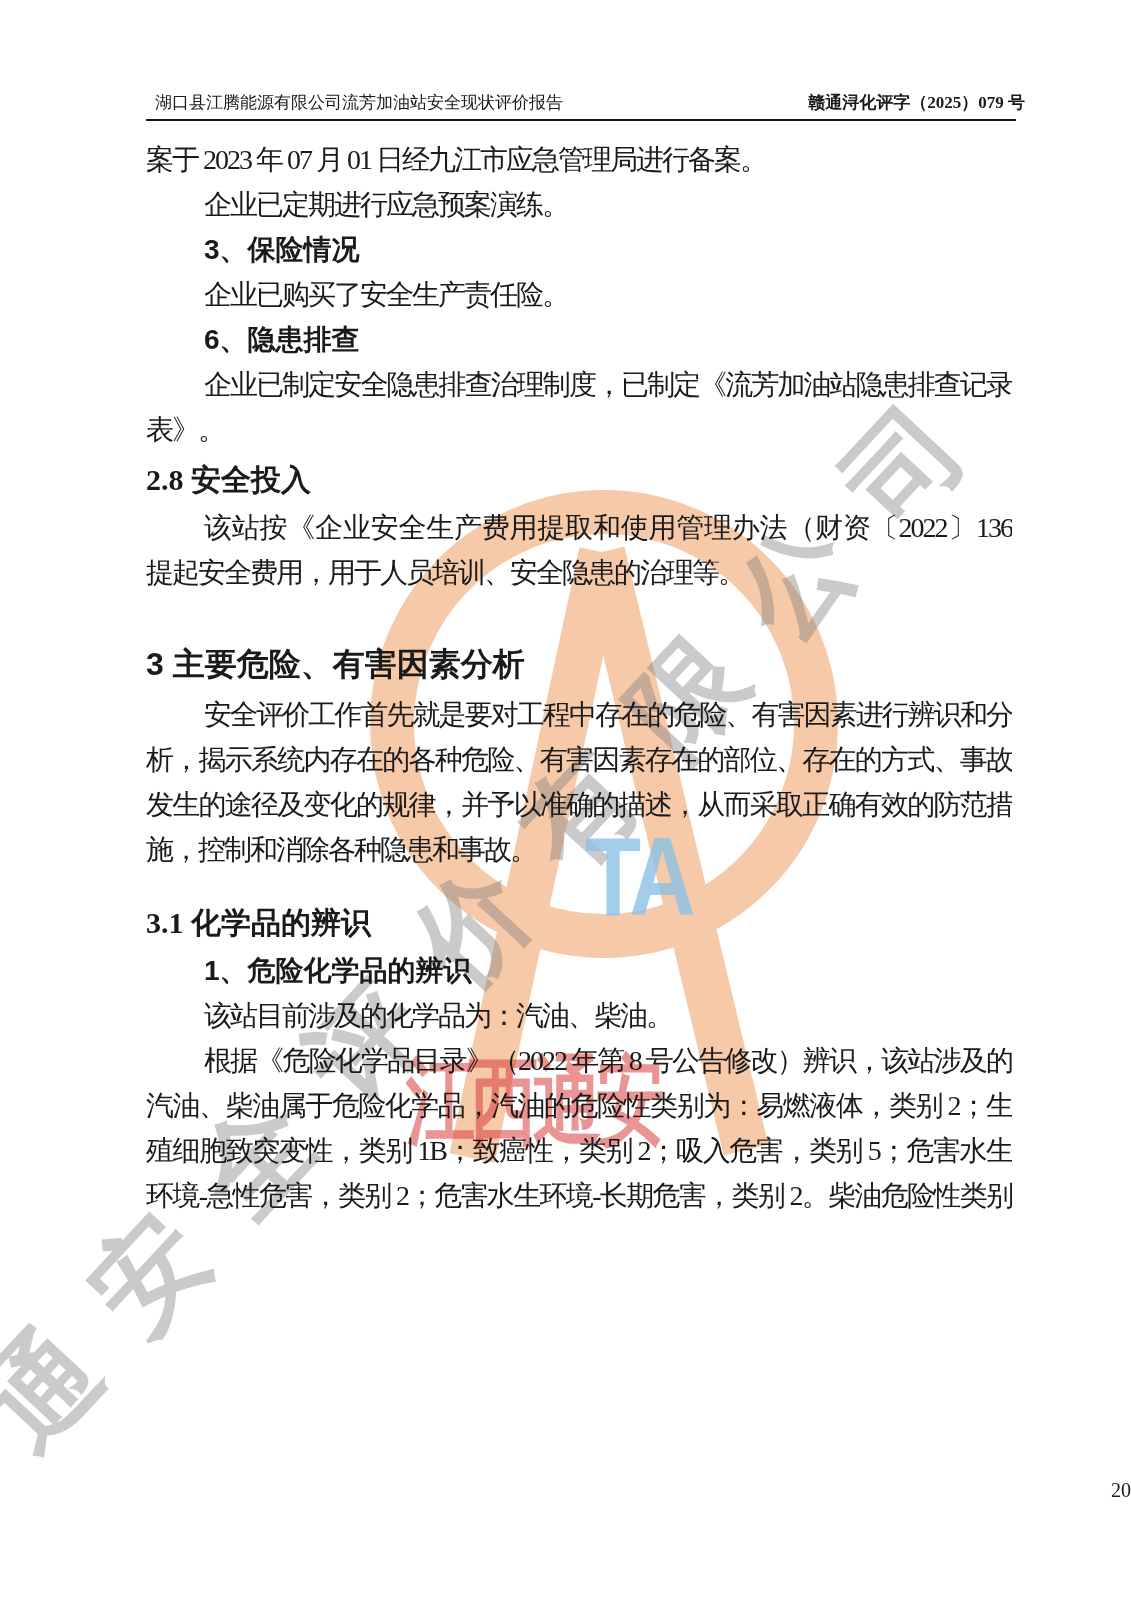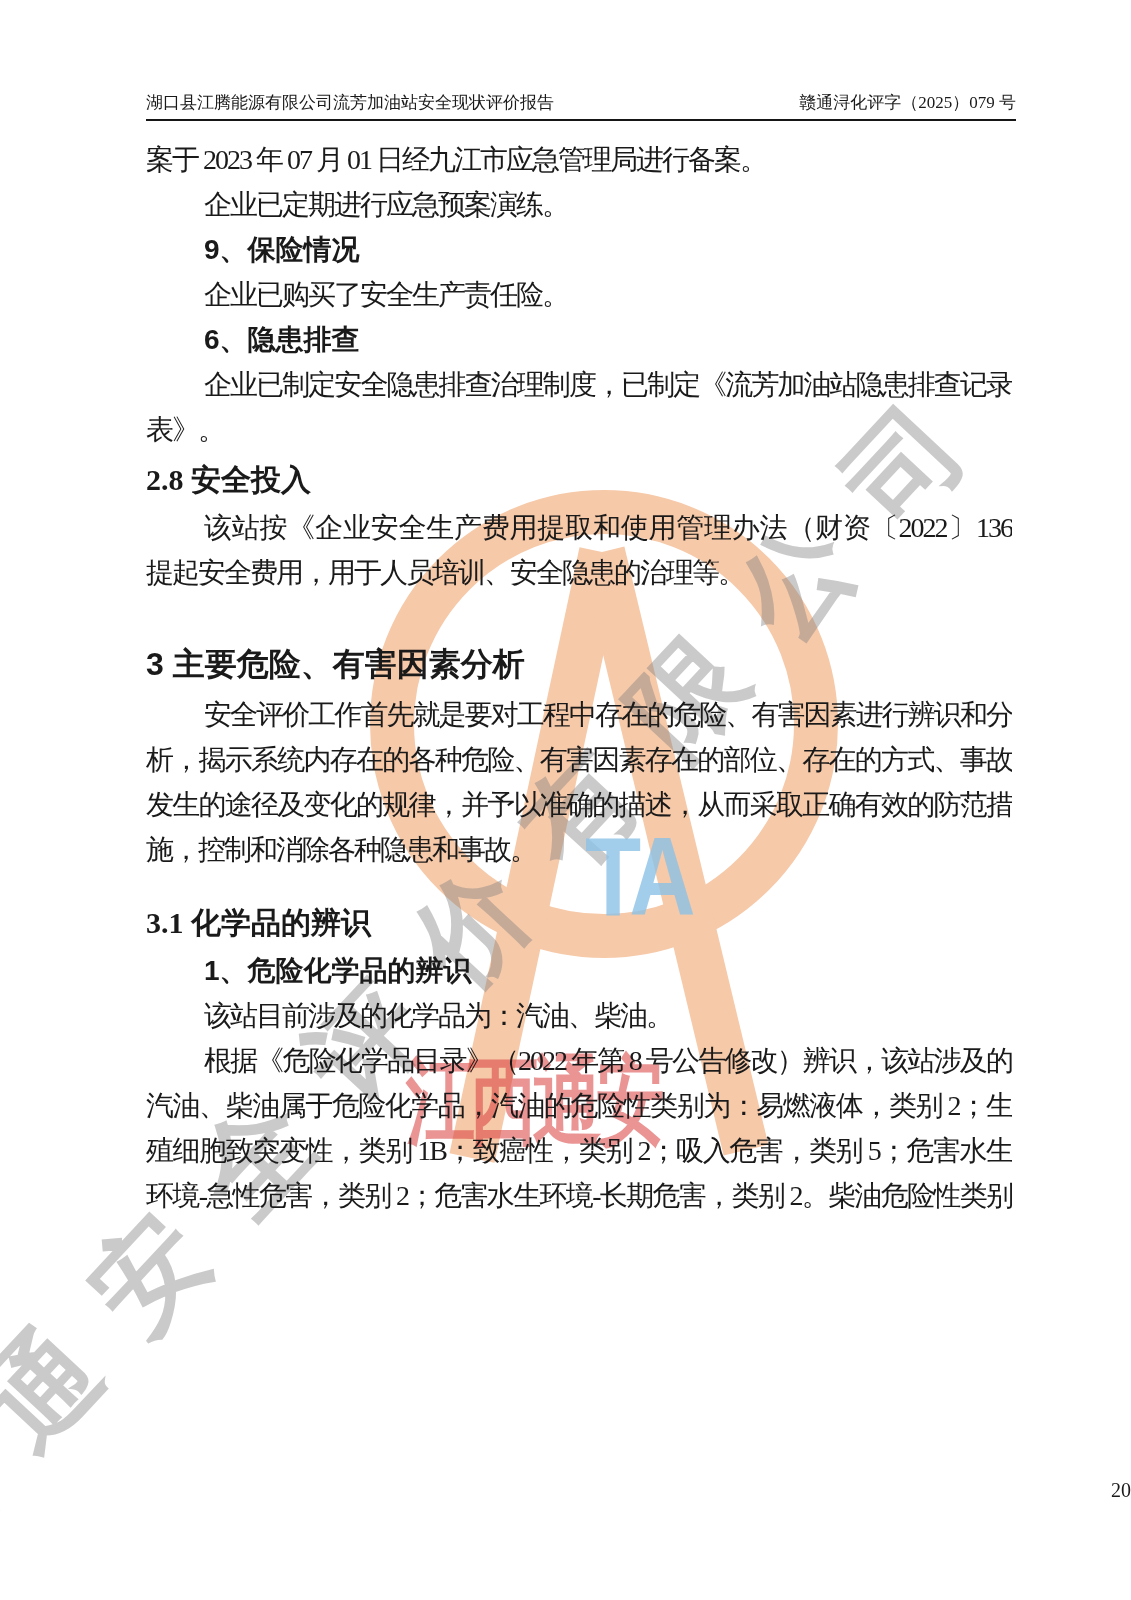--- a/index.html
+++ b/index.html
@@ -7,26 +7,26 @@
     position:relative;
     width:1131px;height:1600px;
     margin:0 auto;
     background:#ffffff;
     overflow:hidden;
     font-family:"Liberation Serif","DejaVu Serif",serif;
     color:#1a1a1a;
   }
   
   .hdr{
-    position:absolute;left:146px;top:88px;width:870px;height:30px;
+    position:absolute;left:155px;top:88px;width:870px;height:30px;
     line-height:30px;font-size:17px;z-index:10;
     display:flex;justify-content:space-between;align-items:baseline;
     white-space:nowrap;
   }
-  .hdr .hdr-right{font-weight:400;}
+  .hdr .hdr-right{font-weight:700;}
   .hdr-rule{
     position:absolute;left:146px;top:119px;width:870px;height:2px;
     background:#161616;z-index:10;
   }
   
   .wm{position:absolute;pointer-events:none;user-select:none;}
   .wm-logo{left:0;top:0;z-index:1;}
   .wm-diag{
     left:382px;top:1026px;z-index:2;
     transform:translate(-50%,-50%) rotate(-47deg);
@@ -111,21 +111,21 @@
   <div class="hdr-rule"></div>
 
   <div class="content" id="content">
       <div class="block ">
         <div class="line">案于 2023 年 07 月 01 日经九江市应急管理局进行备案。</div>
       </div>
       <div class="block ">
         <div class="line indent">企业已定期进行应急预案演练。</div>
       </div>
       <div class="block h-num">
-        <div class="line indent">9、保险情况</div>
+        <div class="line indent">3、保险情况</div>
       </div>
       <div class="block ">
         <div class="line indent">企业已购买了安全生产责任险。</div>
       </div>
       <div class="block h-num">
         <div class="line indent">6、隐患排查</div>
       </div>
       <div class="block ">
         <div class="line fill indent">企业已制定安全隐患排查治理制度，已制定《流芳加油站隐患排查记录</div>
         <div class="line">表》。</div>

